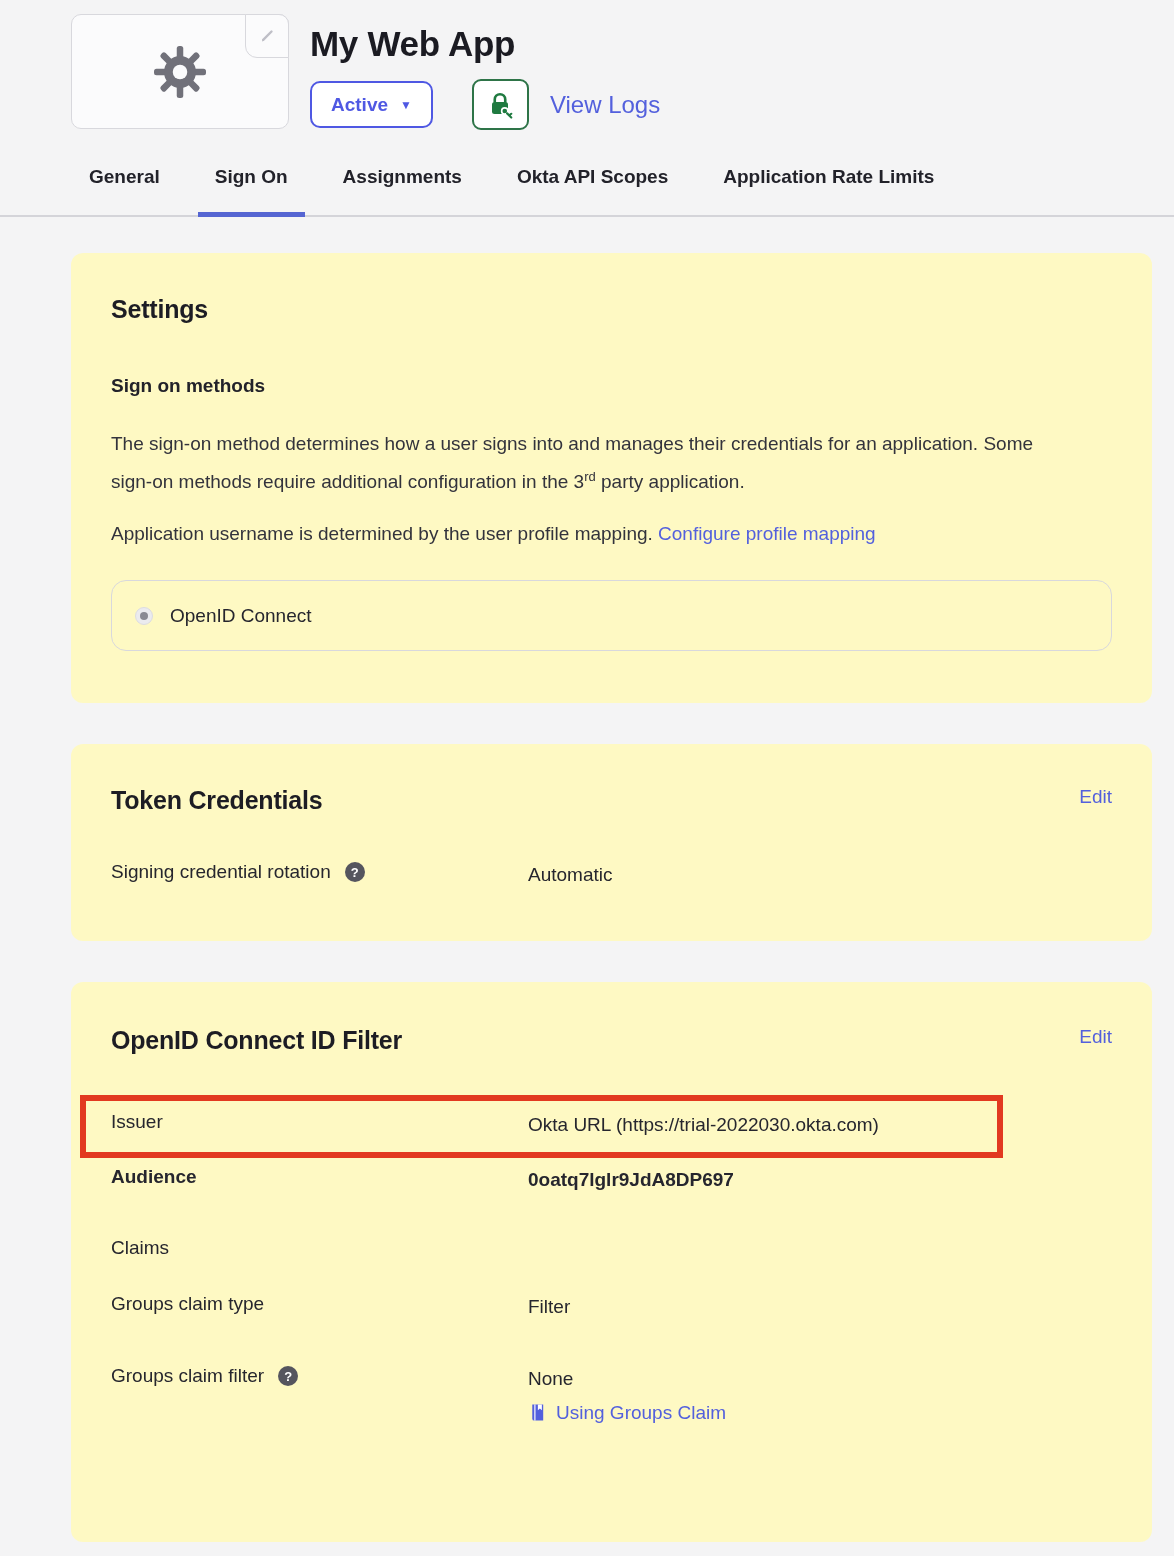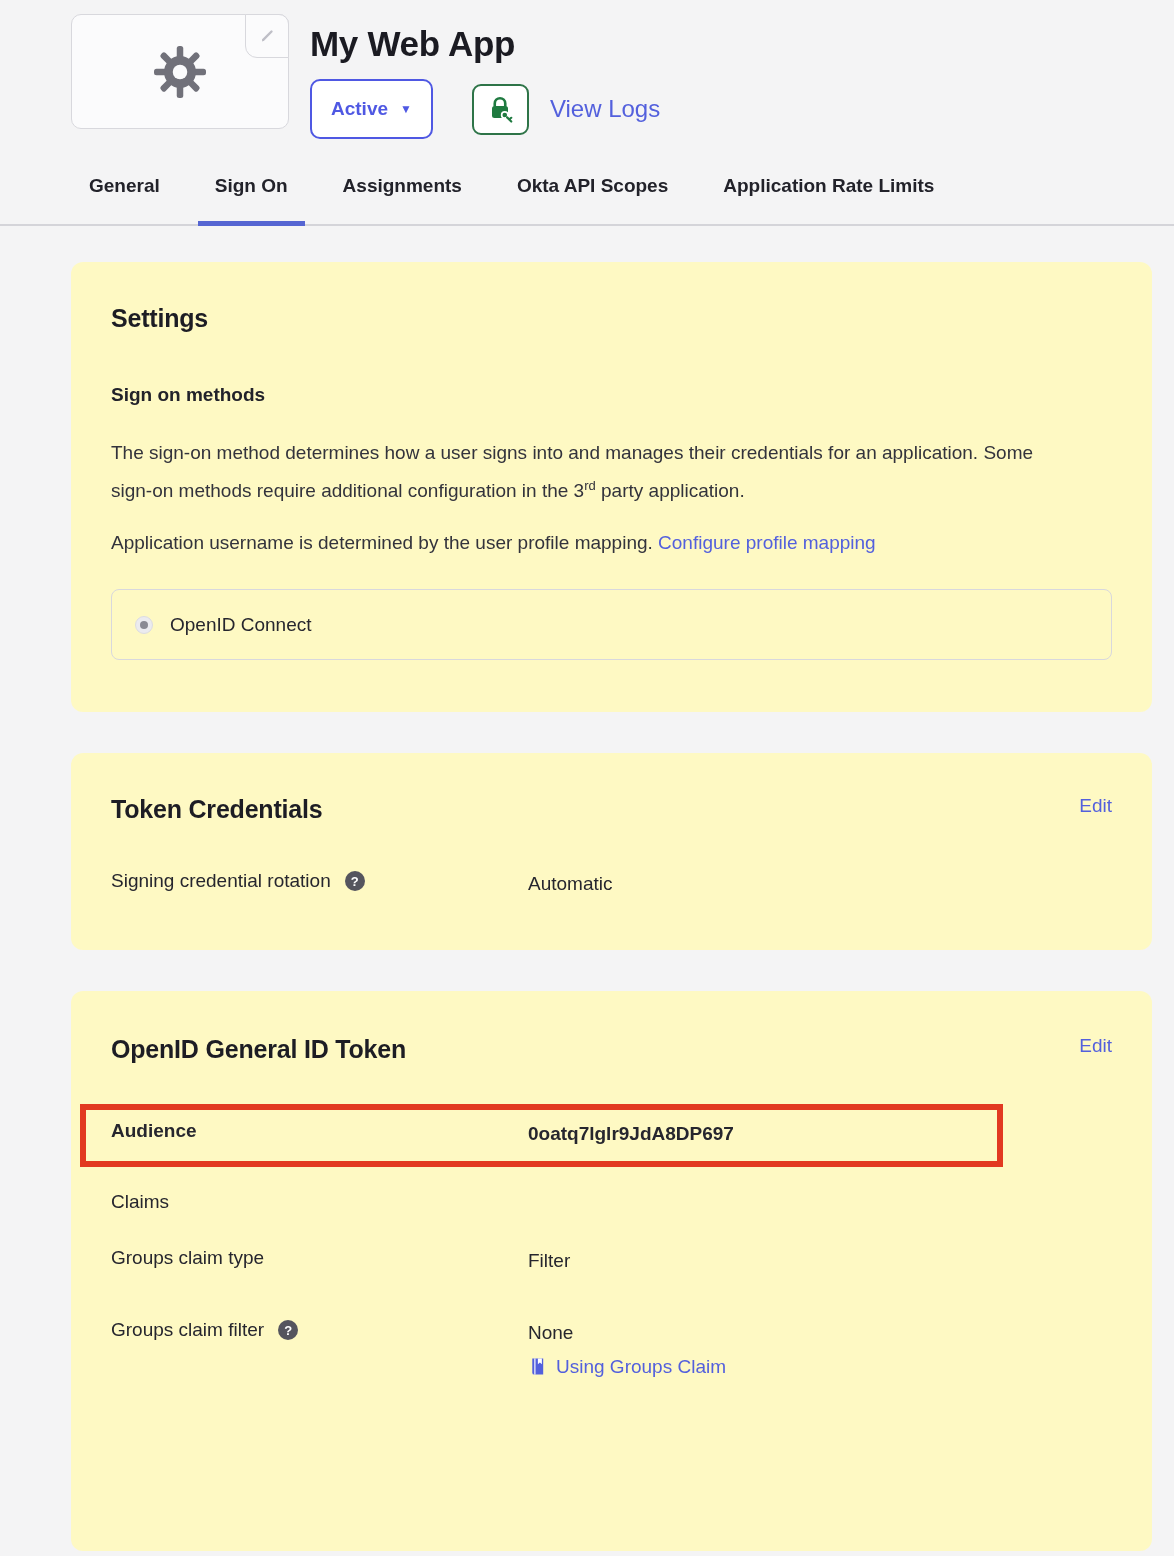--- a/index.html
+++ b/index.html
@@ -22,21 +22,21 @@
   }
   .edit-corner {
     position: absolute; top: -1px; right: -1px; width: 44px; height: 44px;
     border: 1px solid #D8D8DD; border-radius: 0 10px 0 12px;
     display: flex; align-items: center; justify-content: center; background: #FBFBFC;
   }
   .header-main { padding-top: 10px; }
   .app-title { font-size: 35px; font-weight: 700; color: #1B1B22; letter-spacing: -0.3px; }
   .header-actions { display: flex; align-items: center; margin-top: 15px; }
   .active-btn {
-    height: 60px; padding: 0 19px; background: #fff;
+    height: 47px; padding: 0 19px; background: #fff;
     border: 2px solid #4F58E3; border-radius: 10px;
     color: #4F58E3; font-weight: 700; font-size: 19px;
     display: inline-flex; align-items: center; gap: 12px; cursor: pointer;
     font-family: inherit;
   }
   .active-btn .caret { font-size: 12px; }
   .lock-btn {
     width: 57px; height: 51px; margin-left: 39px; background: #fff;
     border: 2px solid #2E7448; border-radius: 9px;
     display: inline-flex; align-items: center; justify-content: center; cursor: pointer;
@@ -70,21 +70,21 @@
   .card-head { display: flex; justify-content: space-between; align-items: flex-start; }
   .edit-link { color: #5360DD; font-size: 19px; font-weight: 500; text-decoration: none; cursor: pointer; }
 
   
   .section-title { font-size: 19px; font-weight: 700; color: #22222A; margin-top: 51px; }
   .desc { font-size: 19px; line-height: 33px; color: #33333C; max-width: 960px; margin-top: 30px; }
   .desc + .desc { margin-top: 19px; }
   .desc sup { font-size: 13px; }
   .inline-link { color: #5360DD; text-decoration: none; cursor: pointer; }
   .method-box {
-    margin-top: 30px; border: 1px solid #D8D8DD; border-radius: 8px;
+    margin-top: 30px; border: 1px solid #D8D8DD; border-radius: 15px;
     height: 71px; display: flex; align-items: center; padding-left: 23px; gap: 17px;
   }
   .radio {
     width: 18px; height: 18px; border-radius: 50%;
     background: #EBEBEF; border: 1px solid #DCDCE1;
     display: inline-flex; align-items: center; justify-content: center; flex-shrink: 0;
   }
   .radio::after { content: ""; width: 8px; height: 8px; border-radius: 50%; background: #8A8A93; }
   .method-label { font-size: 19px; color: #26262E; }
 
@@ -194,27 +194,33 @@
           <span>Signing credential rotation</span>
           <span class="help-icon">?</span>
         </div>
         <div class="kv-value">Automatic</div>
       </div>
     </div>
   </div>
 
   <div class="card card-3">
     <div class="card-head">
-      <h2>OpenID General ID Token</h2>
+      <h2>OpenID Connect ID Filter</h2>
       <a class="edit-link">Edit</a>
     </div>
 
     <div class="annotation-box"></div>
 
     <div class="kv-rows">
+      <div class="kv-row row-issuer">
+        <div class="kv-label">
+            <span>Issuer</span>
+          </div>
+        <div class="kv-value">Okta URL (https://trial-2022030.okta.com)</div>
+      </div>
       <div class="kv-row row-audience">
         <div class="kv-label">
             <span>Audience</span>
           </div>
         <div class="kv-value">0oatq7lglr9JdA8DP697</div>
       </div>
       <div class="kv-row row-claims">
         <div class="kv-label">
             <span>Claims</span>
           </div>

